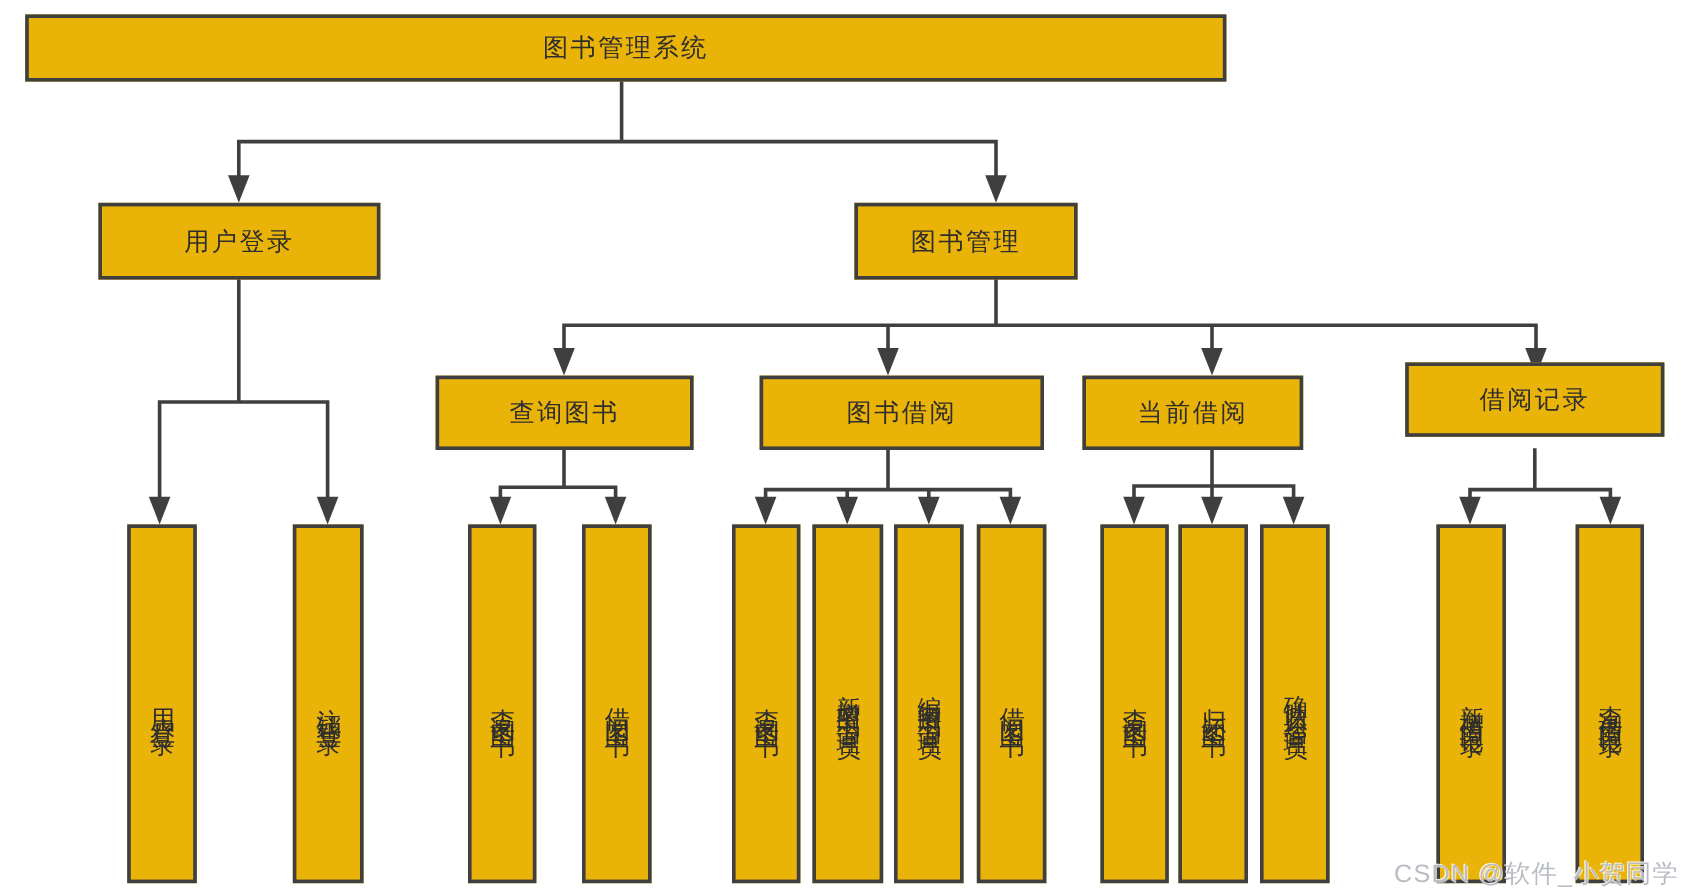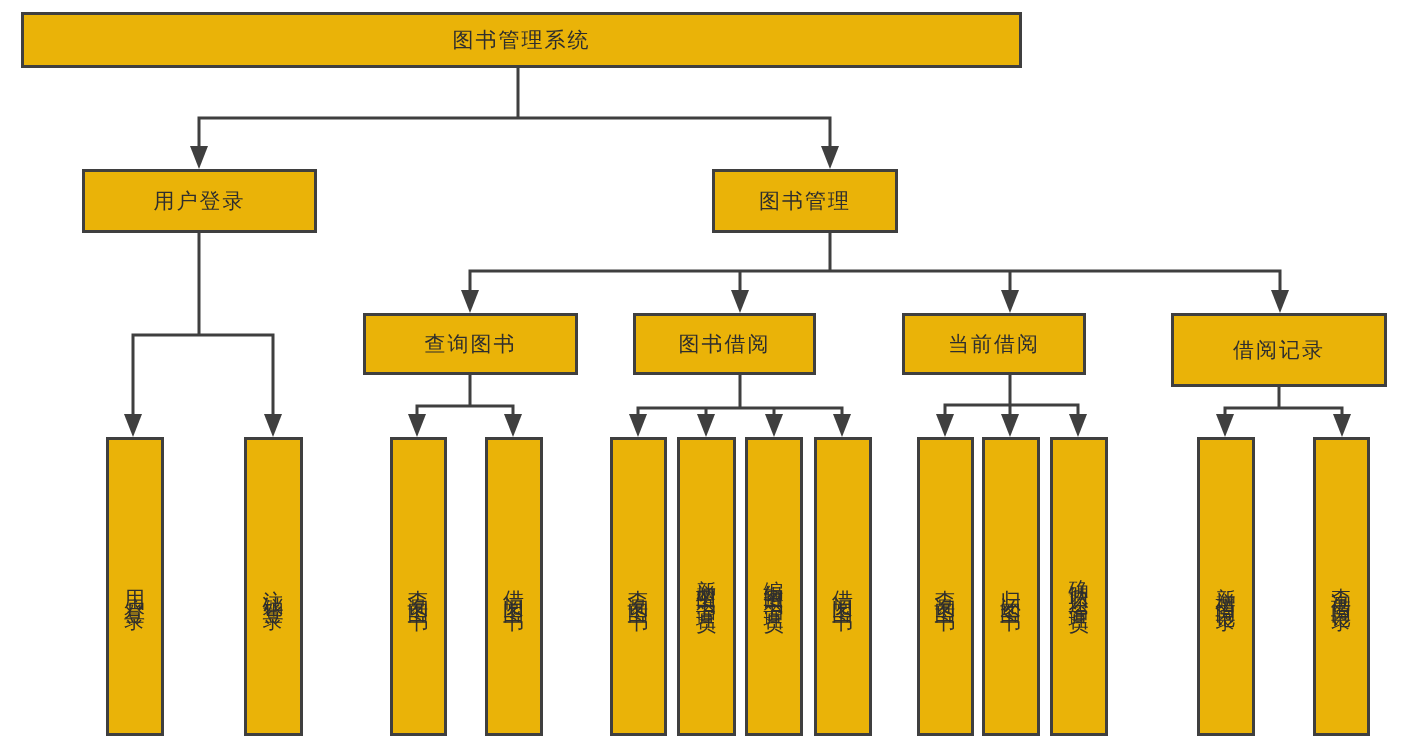--- a/index.html
+++ b/index.html
@@ -110,27 +110,27 @@
   <div class="box h" style="left:82px; top:169px; width:235px; height:64px">
     <span>用户登录</span>
   </div>
   <div class="box h" style="left:712px; top:169px; width:186px; height:64px">
     <span>图书管理</span>
   </div>
 
   <div class="box h" style="left:363px; top:313px; width:215px; height:62px">
     <span>查询图书</span>
   </div>
-  <div class="box h" style="left:633px; top:313px; width:183px; height:62px">
+  <div class="box h" style="left:633px; top:313px; width:237px; height:62px">
     <span>图书借阅</span>
   </div>
   <div class="box h" style="left:902px; top:313px; width:184px; height:62px">
     <span>当前借阅</span>
   </div>
-  <div class="box h" style="left:1171px; top:313px; width:216px; height:74px">
+  <div class="box h" style="left:1171px; top:302px; width:216px; height:62px">
     <span>借阅记录</span>
   </div>
 
   <div class="box v" style="left:106px; top:437px; width:58px; height:299px">
     <span>用户登录</span>
   </div>
   <div class="box v" style="left:244px; top:437px; width:59px; height:299px">
     <span>注销登录</span>
   </div>
 
@@ -164,14 +164,15 @@
     <span>确认归还（管理员）</span>
   </div>
 
   <div class="box v long" style="left:1197px; top:437px; width:58px; height:299px">
     <span>新增借阅记录</span>
   </div>
   <div class="box v long" style="left:1313px; top:437px; width:57px; height:299px">
     <span>查询借阅记录</span>
   </div>
 
+  <div class="watermark">CSDN @软件_小贺同学</div>
 
 </div>
 
 </body></html>

